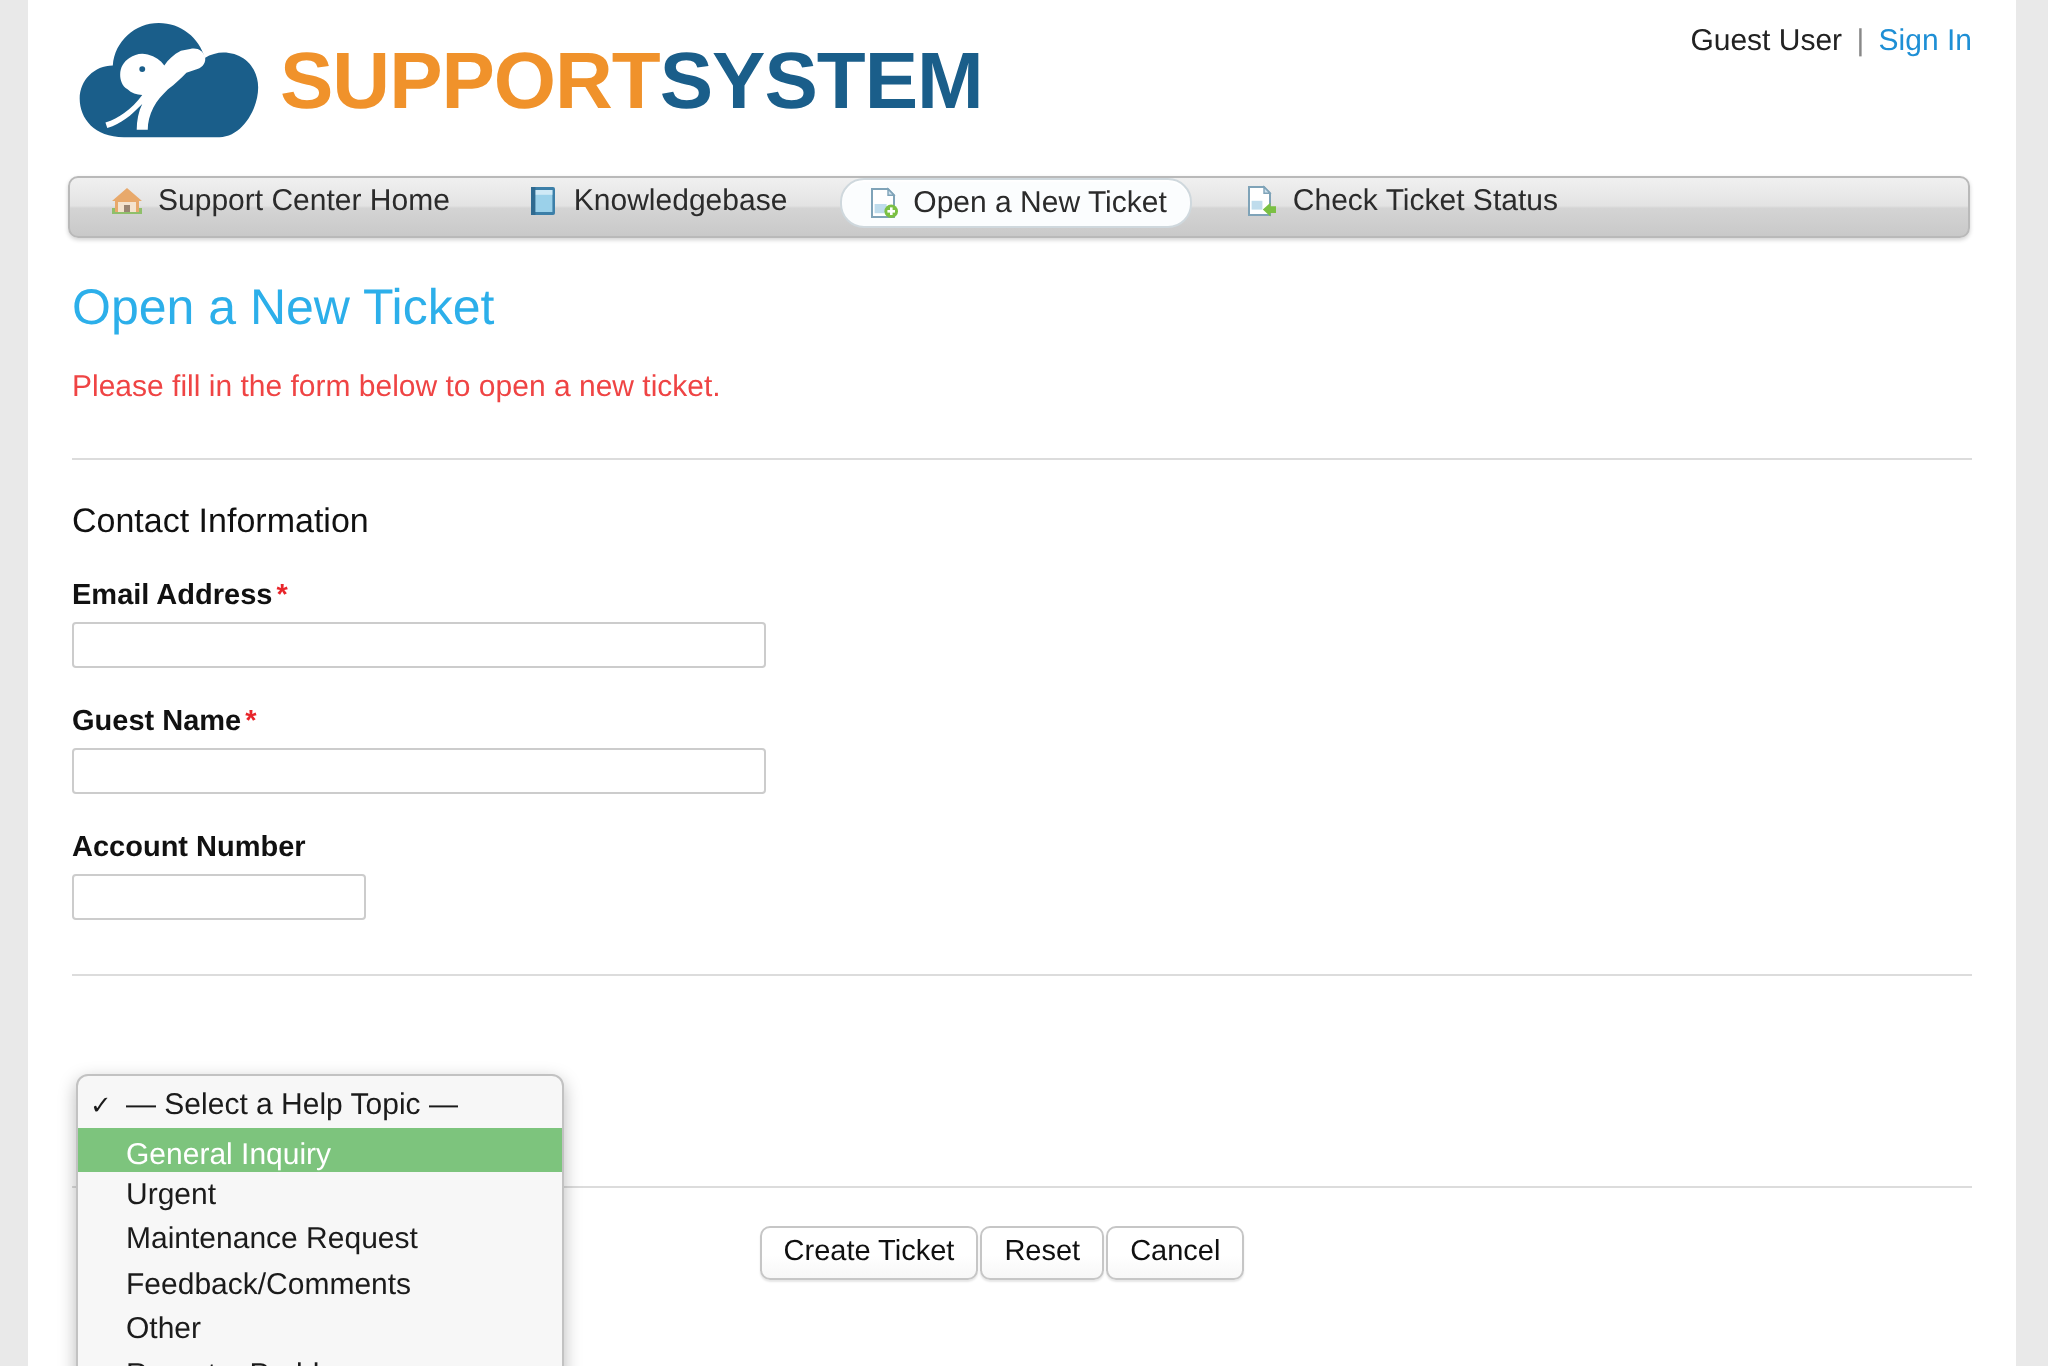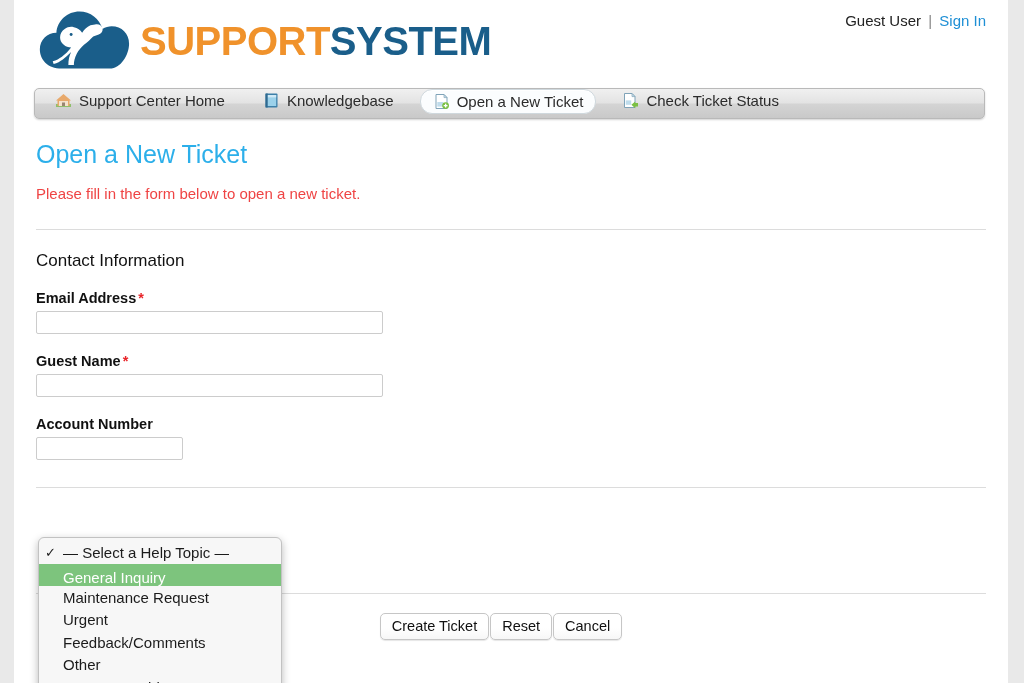--- a/index.html
+++ b/index.html
@@ -335,25 +335,25 @@
         <div class="dd-item">
           <span class="dd-check">✓</span>
           <span class="dd-label">— Select a Help Topic —</span>
         </div>
         <div class="dd-item selected">
           <span class="dd-check"></span>
           <span class="dd-label">General Inquiry</span>
         </div>
         <div class="dd-item">
           <span class="dd-check"></span>
+          <span class="dd-label">Urgent</span>
+        </div>
+        <div class="dd-item">
+          <span class="dd-check"></span>
           <span class="dd-label">Maintenance Request</span>
-        </div>
-        <div class="dd-item">
-          <span class="dd-check"></span>
-          <span class="dd-label">Urgent</span>
         </div>
         <div class="dd-item">
           <span class="dd-check"></span>
           <span class="dd-label">Feedback/Comments</span>
         </div>
         <div class="dd-item">
           <span class="dd-check"></span>
           <span class="dd-label">Other</span>
         </div>
         <div class="dd-item">

